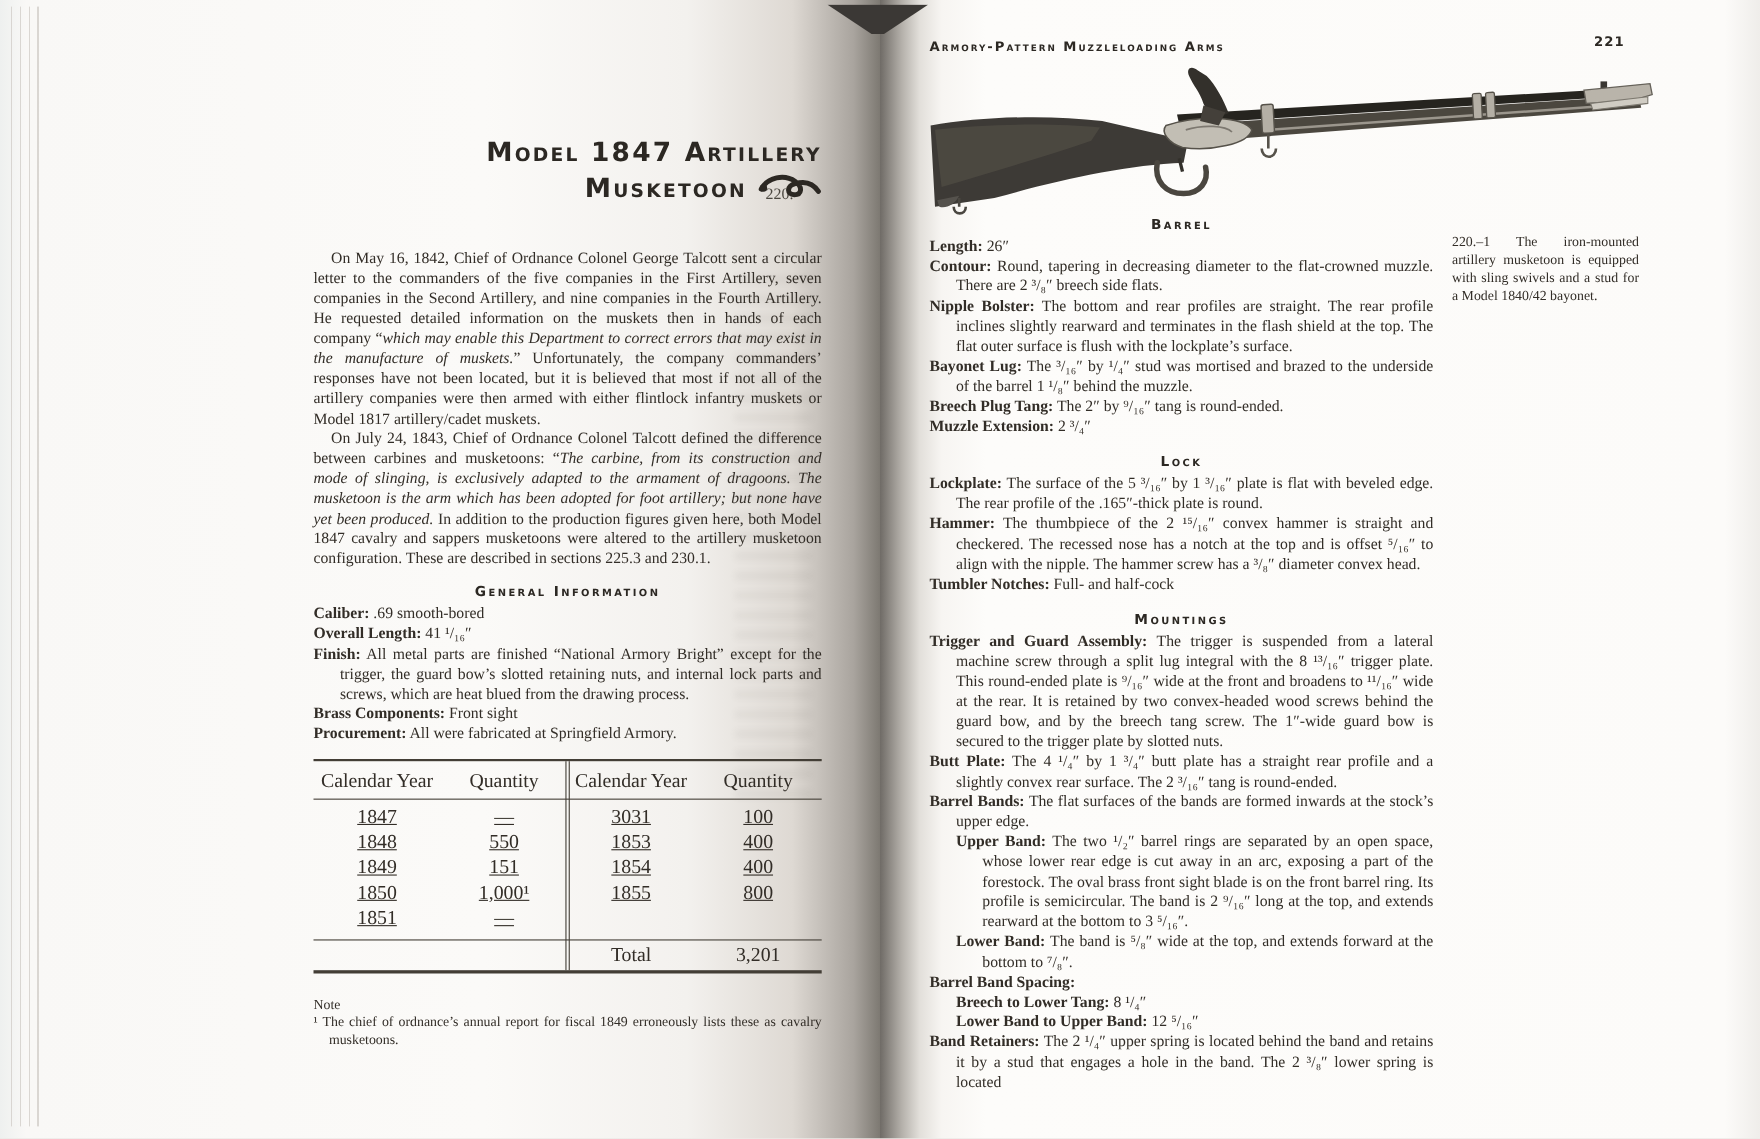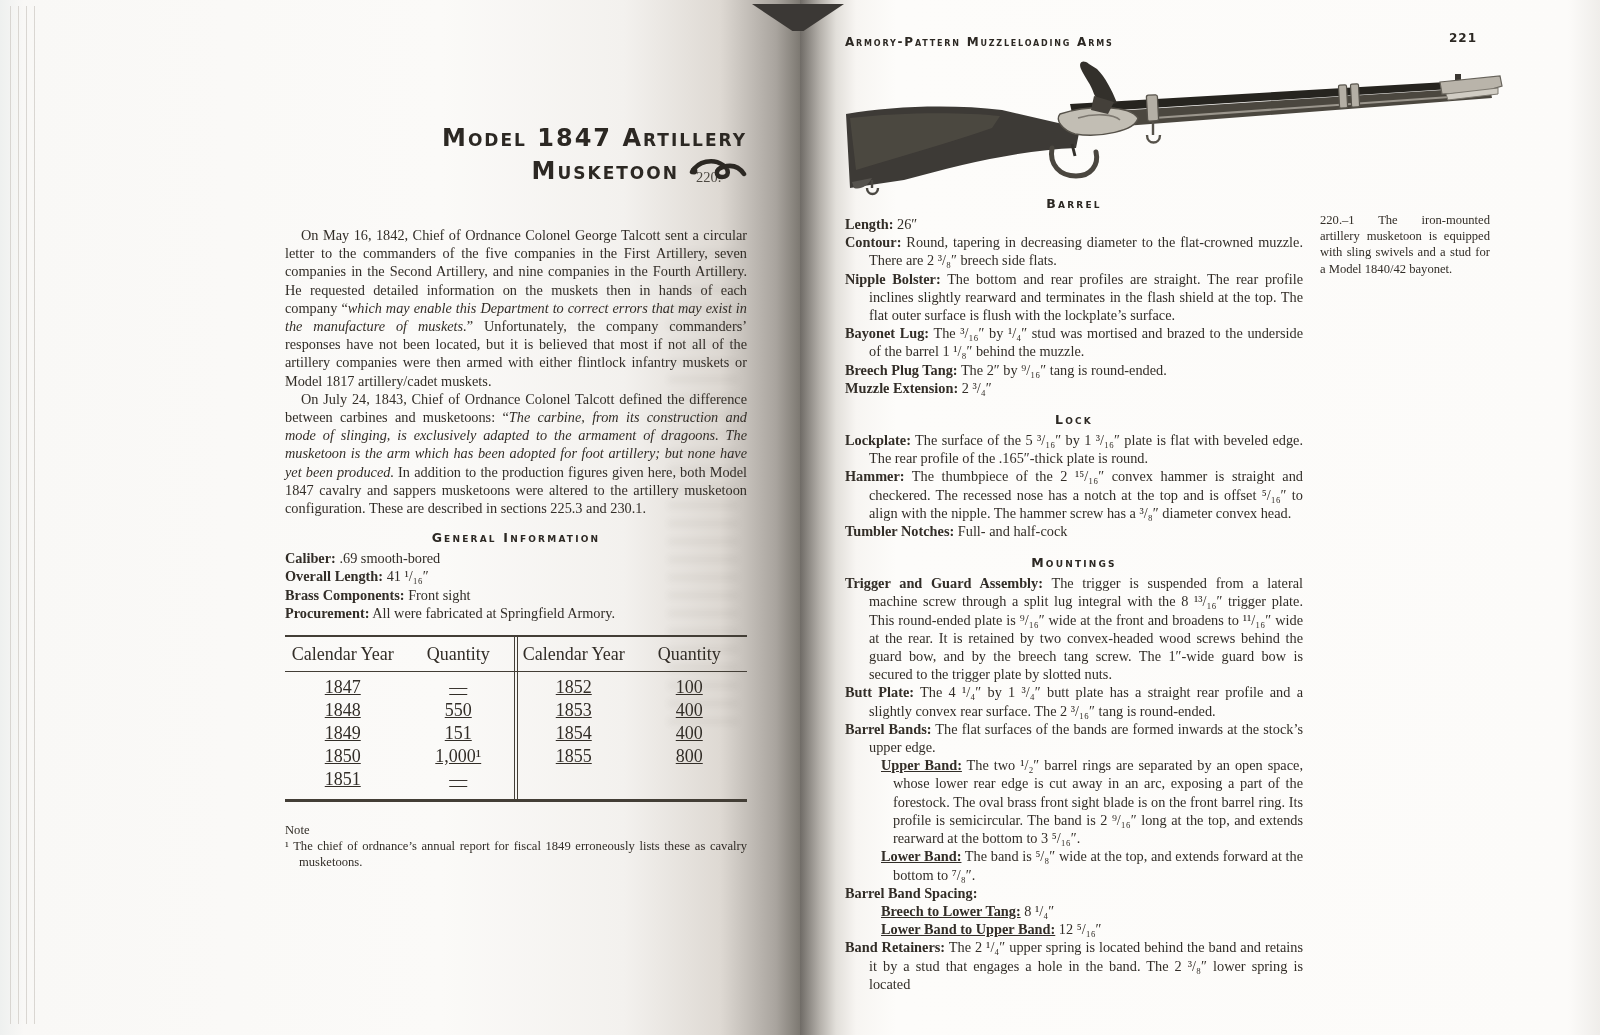--- a/index.html
+++ b/index.html
@@ -49,21 +49,21 @@
     margin:13px 0 4px 0;text-align:center;
     font-family:"DejaVu Sans","Liberation Sans",sans-serif;
     font-variant:small-caps;font-weight:bold;
     font-size:12.5px;letter-spacing:2.2px;color:#2c2823;
   }
   .spec,.item{
     margin:0;font-size:14.3px;line-height:18.2px;text-align:justify;
     padding-left:24px;text-indent:-24px;
   }
   .item.sub{padding-left:48px;margin-left:0;}
-  .item.sub b{margin-left:12px;text-decoration:underline;}
+  .item.sub b{margin-left:0;}
   .spec b,.item b{font-weight:bold;}
 
   
   .prod-table{position:relative;margin-top:13px;border-top:2px solid #433e36;border-bottom:3px solid #433e36;font-size:18px;}
   .vrule{position:absolute;left:50%;top:0;bottom:0;width:2px;margin-left:-2px;border-left:1px solid #433e36;border-right:1px solid #433e36;}
   .t-head{display:flex;border-bottom:1.5px solid #433e36;}
   .t-body{display:flex;padding:4px 0 8px 0;text-decoration:underline;}
   .t-foot{display:flex;border-top:1.5px solid #433e36;}
   .t-half{width:50%;}
   .t-grid{display:grid;grid-template-columns:1fr 1fr;}
@@ -114,20 +114,21 @@
     </h1>
 
     <p class="para para-first"><span>On May 16, 1842, Chief of Ordnance Colonel George Talcott sent a circular letter to the commanders of the five companies in the First Artillery, seven companies in the Second Artillery, and nine companies in the Fourth Artillery. He requested detailed information on the muskets then in hands of each company “</span><i>which may enable this Department to correct errors that may exist in the manufacture of muskets.</i><span>” Unfortunately, the company commanders’ responses have not been located, but it is believed that most if not all of the artillery companies were then armed with either flintlock infantry muskets or Model 1817 artillery/cadet muskets.</span></p>
 
     <p class="para"><span>On July 24, 1843, Chief of Ordnance Colonel Talcott defined the difference between carbines and musketoons: “</span><i>The carbine, from its construction and mode of slinging, is exclusively adapted to the armament of dragoons. The musketoon is the arm which has been adopted for foot artillery; but none have yet been produced.</i><span> In addition to the production figures given here, both Model 1847 cavalry and sappers musketoons were altered to the artillery musketoon configuration. These are described in sections 225.3 and 230.1.</span></p>
 
     <h3 class="sec-head">General Information</h3>
 
     <p class="spec"><b>Caliber:</b> <span>.69 smooth-bored</span></p>
     <p class="spec"><b>Overall Length:</b> <span>41 ¹/₁₆″</span></p>
+    <p class="spec"><b>Finish:</b> <span>All metal parts are finished “National Armory Bright” except for the trigger, the guard bow’s slotted retaining nuts, and internal lock parts and screws, which are heat blued from the drawing process.</span></p>
     <p class="spec"><b>Brass Components:</b> <span>Front sight</span></p>
     <p class="spec"><b>Procurement:</b> <span>All were fabricated at Springfield Armory.</span></p>
 
     <div class="prod-table">
       <div class="vrule"></div>
       <div class="t-head">
         <div class="t-half t-grid">
           <span class="t-cell">Calendar Year</span>
           <span class="t-cell">Quantity</span>
         </div>
@@ -154,34 +155,43 @@
               <span class="t-cell">1850</span>
               <span class="t-cell">1,000¹</span>
             </div>
           <div class="t-row">
               <span class="t-cell">1851</span>
               <span class="t-cell">—</span>
             </div>
         </div>
         <div class="t-half">
           <div class="t-row">
-              <span class="t-cell">1852</span>
+              <span class="t-cell">3031</span>
               <span class="t-cell">100</span>
             </div>
           <div class="t-row">
               <span class="t-cell">1853</span>
               <span class="t-cell">400</span>
             </div>
           <div class="t-row">
               <span class="t-cell">1854</span>
               <span class="t-cell">400</span>
             </div>
           <div class="t-row">
               <span class="t-cell">1855</span>
               <span class="t-cell">800</span>
+            </div>
+        </div>
+      </div>
+      <div class="t-foot">
+        <div class="t-half"></div>
+        <div class="t-half">
+          <div class="t-row">
+              <span class="t-cell">Total</span>
+              <span class="t-cell">3,201</span>
             </div>
         </div>
       </div>
     </div>
 
     <div class="note">
       <p class="note-head">Note</p>
       <p class="note-text">¹ The chief of ordnance’s annual report for fiscal 1849 erroneously lists these as cavalry musketoons.</p>
     </div>
   </div>

